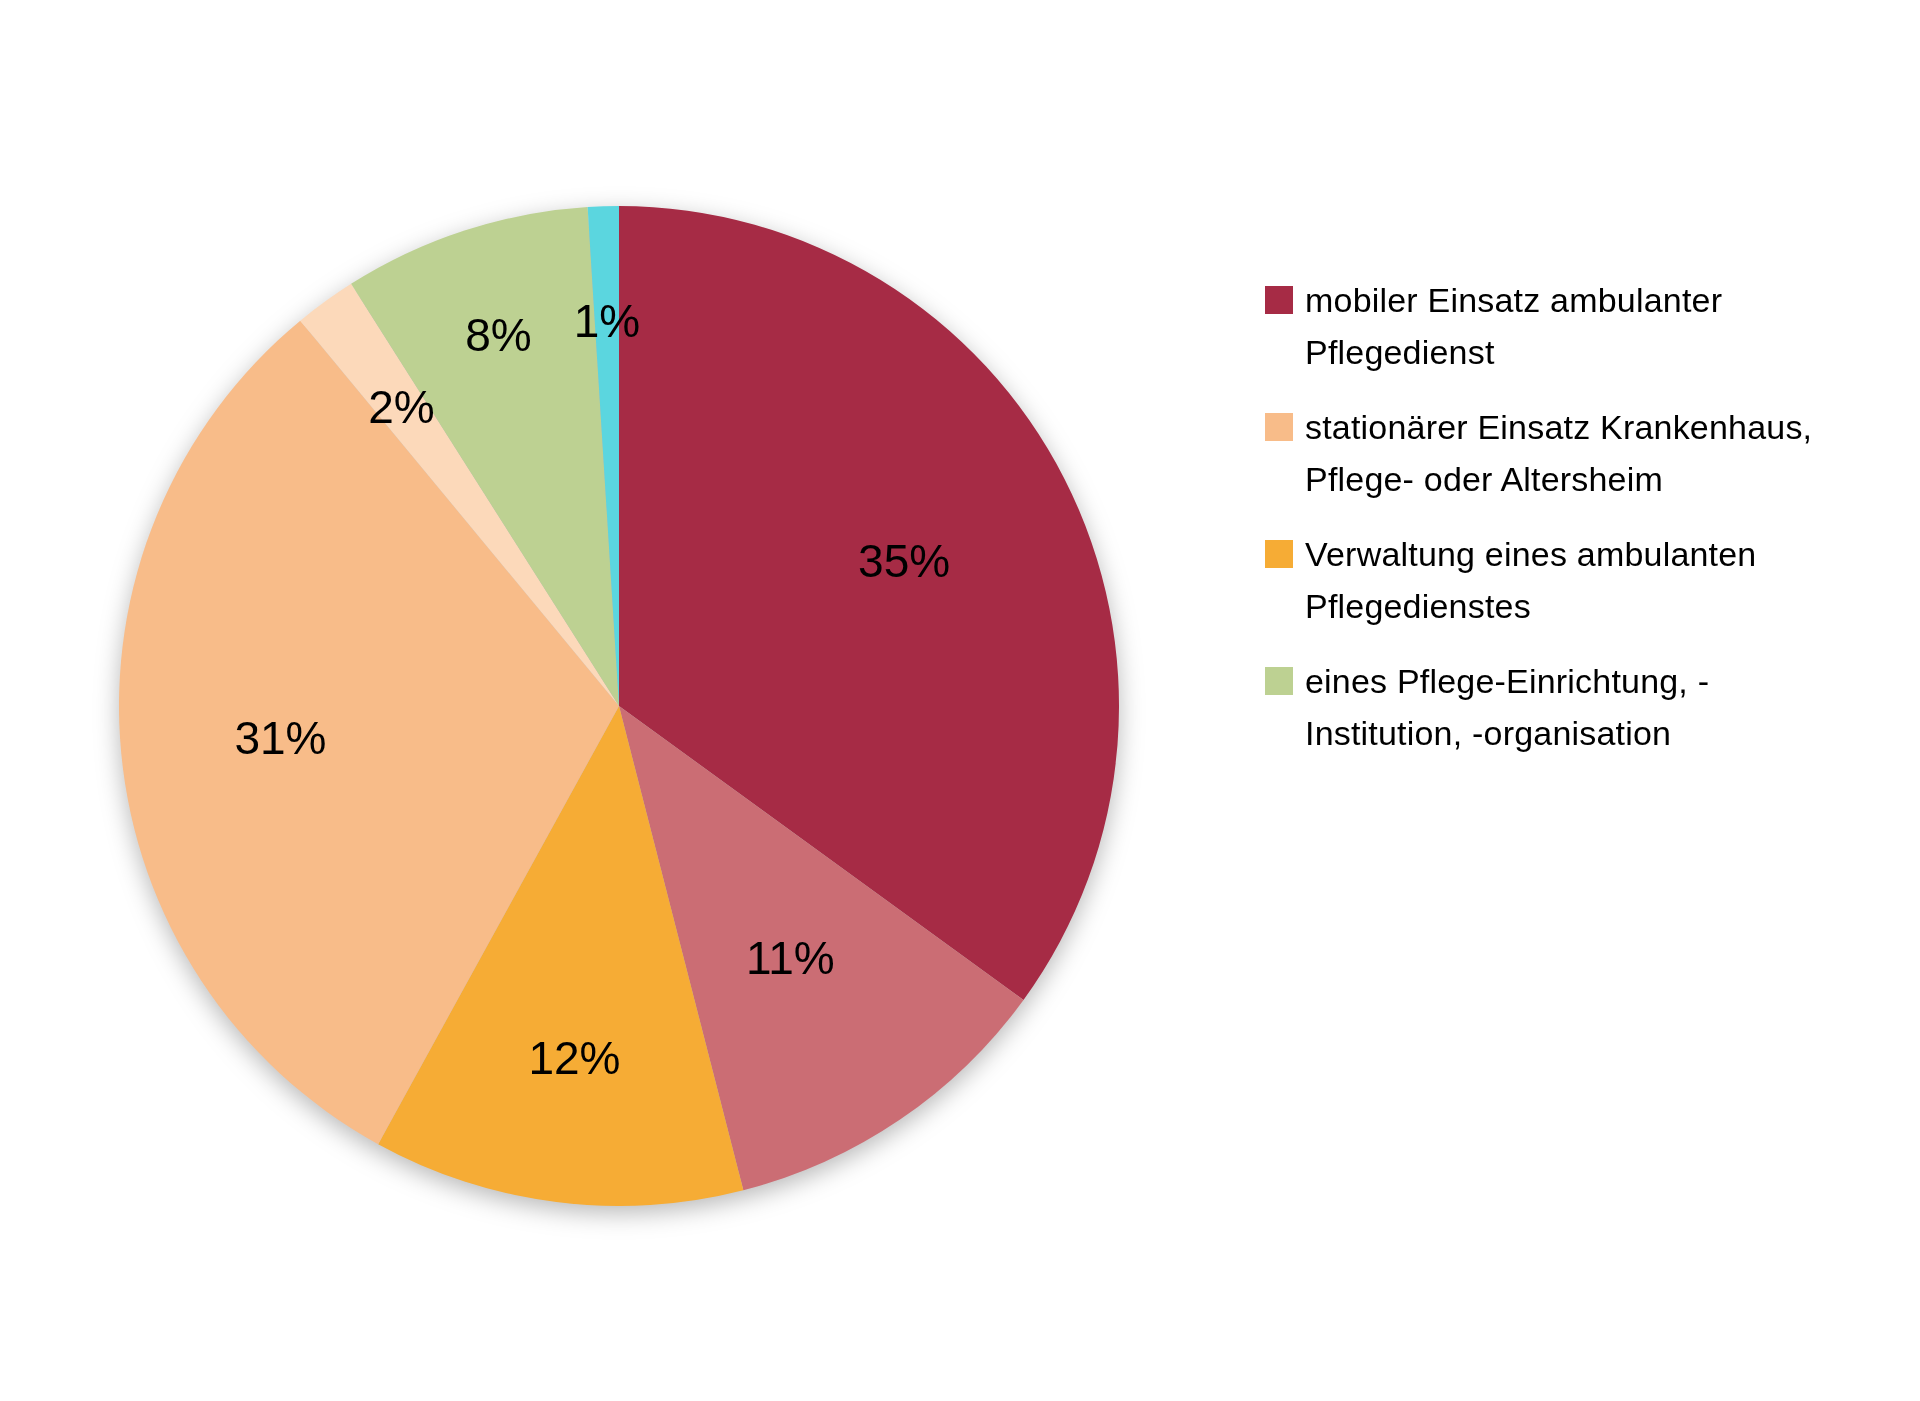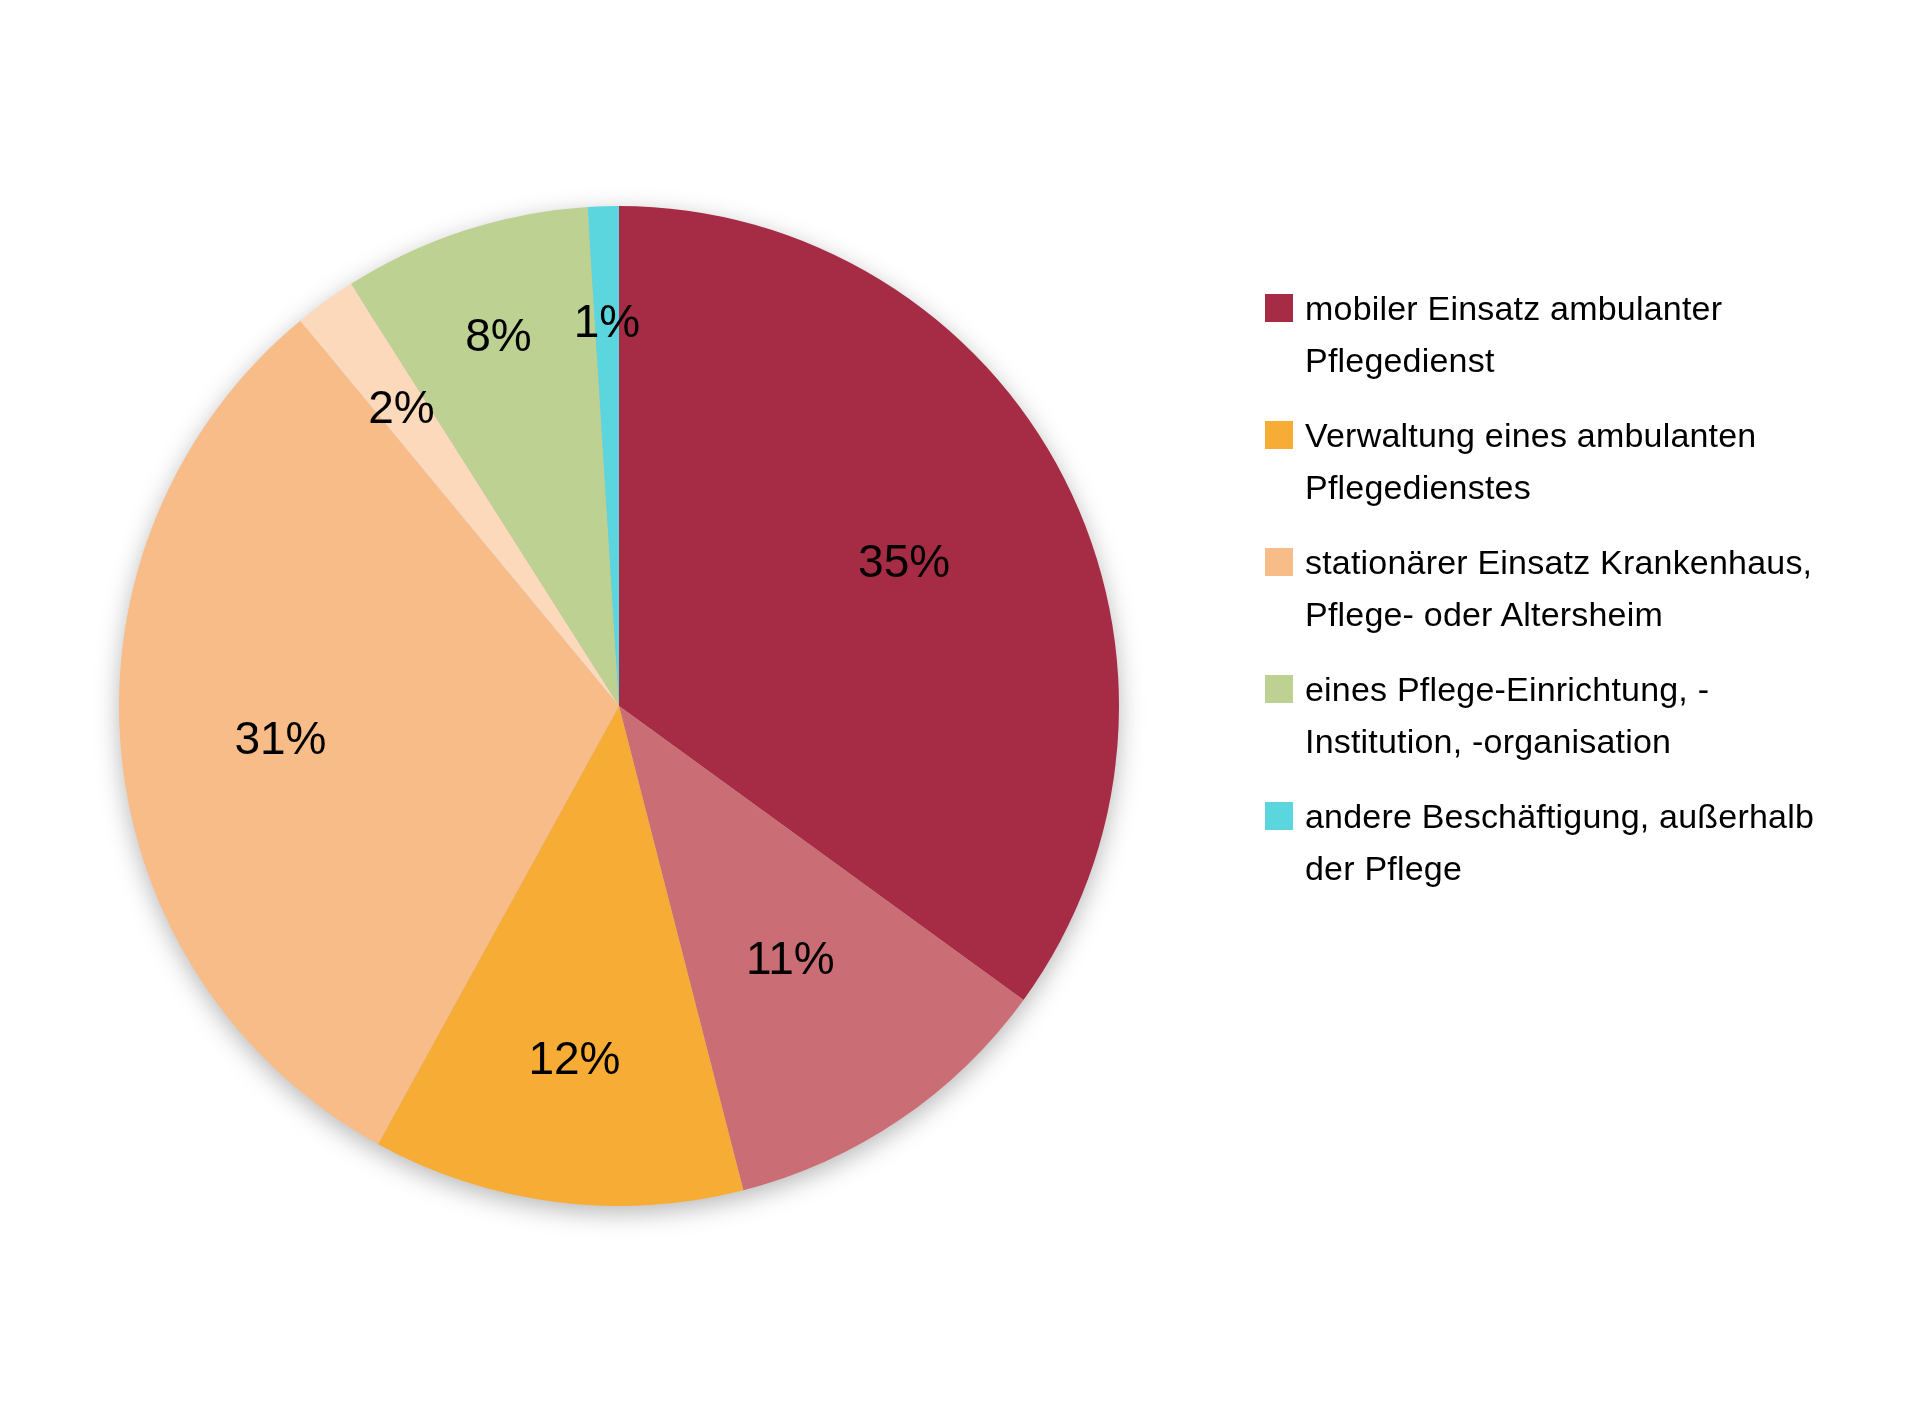--- a/index.html
+++ b/index.html
@@ -30,21 +30,20 @@
   .slice-label {
     font-family: "Liberation Sans", sans-serif;
     font-size: 46px;
     fill: #000000;
   }
   #legend {
     position: absolute;
     left: 1265px;
     top: 274px;
     width: 600px;
-    margin-top: 8px;
   }
   .legend-item {
     display: flex;
     align-items: flex-start;
     margin-bottom: 23px;
   }
   .legend-swatch {
     flex: 0 0 auto;
     width: 28px;
     height: 28px;
@@ -81,29 +80,25 @@
         <text x="498.5" y="335.1" text-anchor="middle" dominant-baseline="central" class="slice-label">8%</text>
         <text x="606.9" y="321.2" text-anchor="middle" dominant-baseline="central" class="slice-label">1%</text>
       </svg>
     </div>
   <div id="legend">
       <div class="legend-item">
         <span class="legend-swatch" style="background: rgb(166, 43, 69);"></span>
         <span class="legend-label">mobiler Einsatz ambulanter Pflegedienst</span>
       </div>
       <div class="legend-item">
+        <span class="legend-swatch" style="background: rgb(248, 188, 137);"></span>
+        <span class="legend-label">stationärer Einsatz Krankenhaus, Pflege- oder Altersheim</span>
+      </div>
+      <div class="legend-item">
         <span class="legend-swatch" style="background: rgb(246, 172, 53);"></span>
         <span class="legend-label">Verwaltung eines ambulanten Pflegedienstes</span>
-      </div>
-      <div class="legend-item">
-        <span class="legend-swatch" style="background: rgb(248, 188, 137);"></span>
-        <span class="legend-label">stationärer Einsatz Krankenhaus, Pflege- oder Altersheim</span>
       </div>
       <div class="legend-item">
         <span class="legend-swatch" style="background: rgb(189, 209, 146);"></span>
         <span class="legend-label">eines Pflege-Einrichtung, -Institution, -organisation</span>
       </div>
-      <div class="legend-item">
-        <span class="legend-swatch" style="background: rgb(91, 214, 223);"></span>
-        <span class="legend-label">andere Beschäftigung, außerhalb der Pflege</span>
-      </div>
     </div>
 </div>
 
 </body></html>

